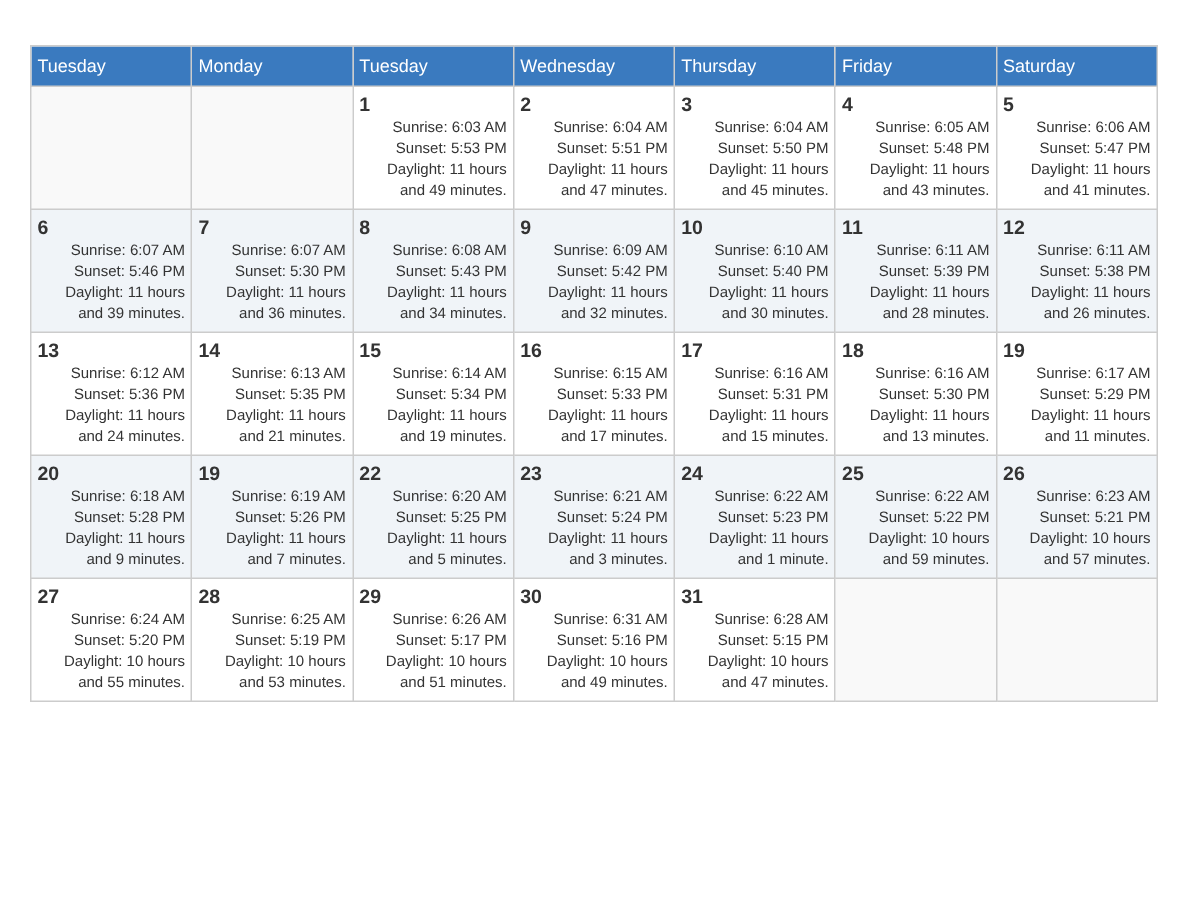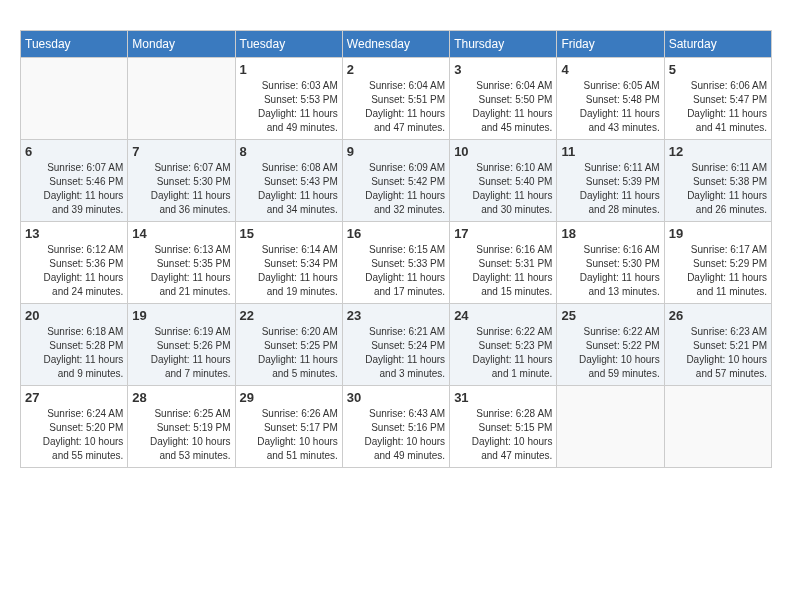--- a/index.html
+++ b/index.html
@@ -291,21 +291,21 @@
 Daylight: 10 hours and 53 minutes.</div>
         </td>
         <td>
           <span class="day-number">29</span>
           <div class="day-info">Sunrise: 6:26 AM
 Sunset: 5:17 PM
 Daylight: 10 hours and 51 minutes.</div>
         </td>
         <td>
           <span class="day-number">30</span>
-          <div class="day-info">Sunrise: 6:43 AM
+          <div class="day-info">Sunrise: 6:31 AM
 Sunset: 5:16 PM
 Daylight: 10 hours and 49 minutes.</div>
         </td>
         <td>
           <span class="day-number">31</span>
           <div class="day-info">Sunrise: 6:28 AM
 Sunset: 5:15 PM
 Daylight: 10 hours and 47 minutes.</div>
         </td>
         <td class="empty"></td>

